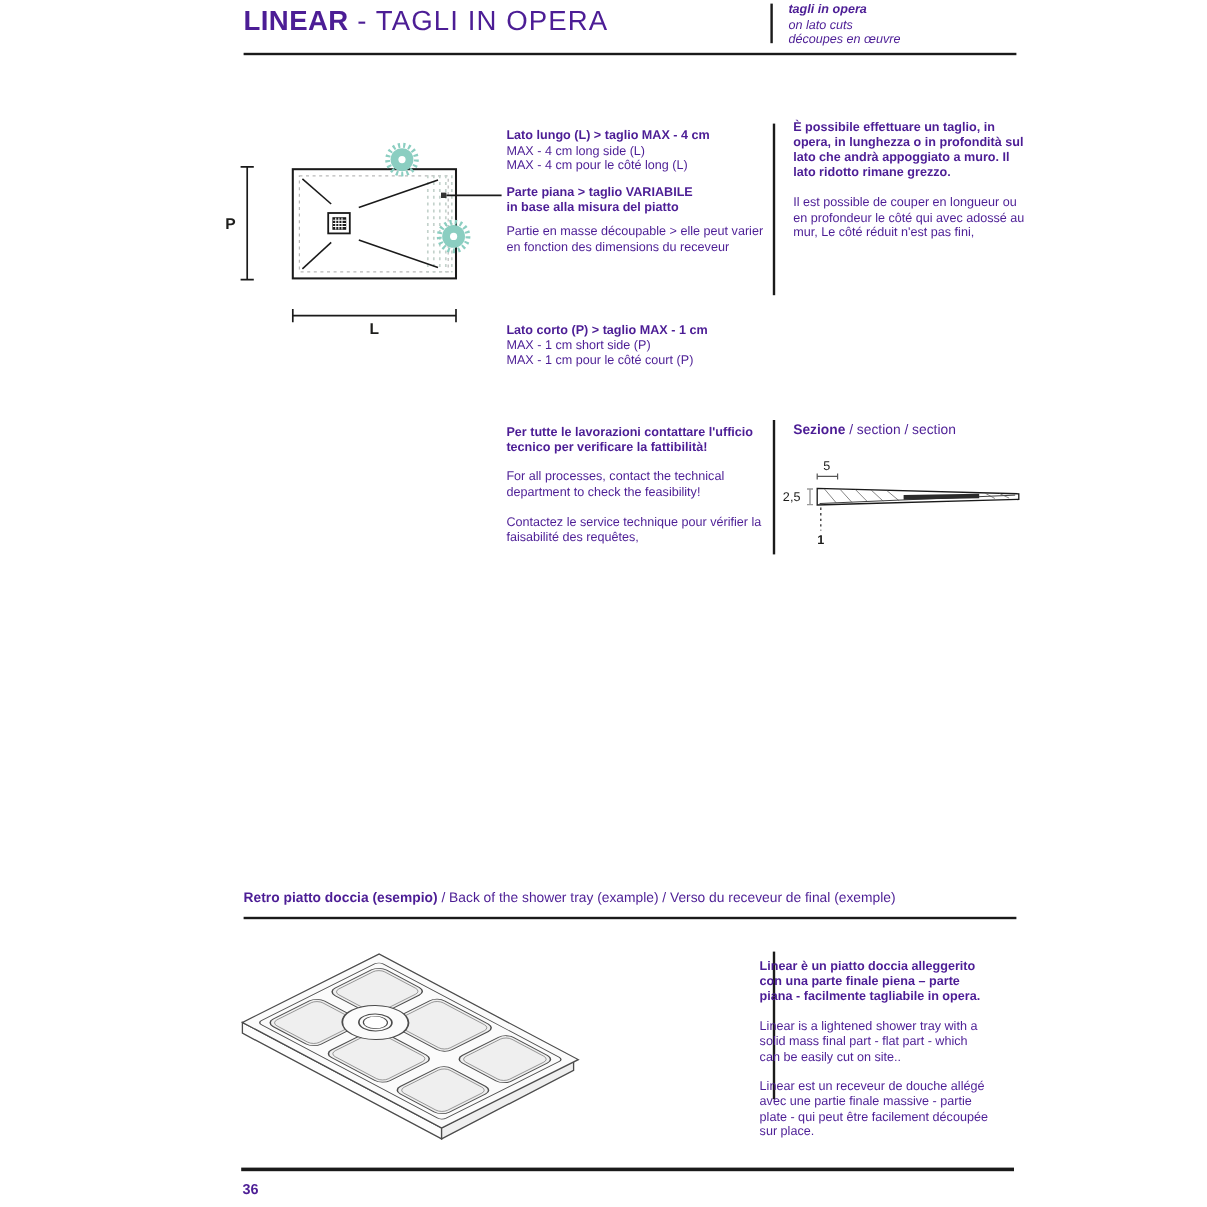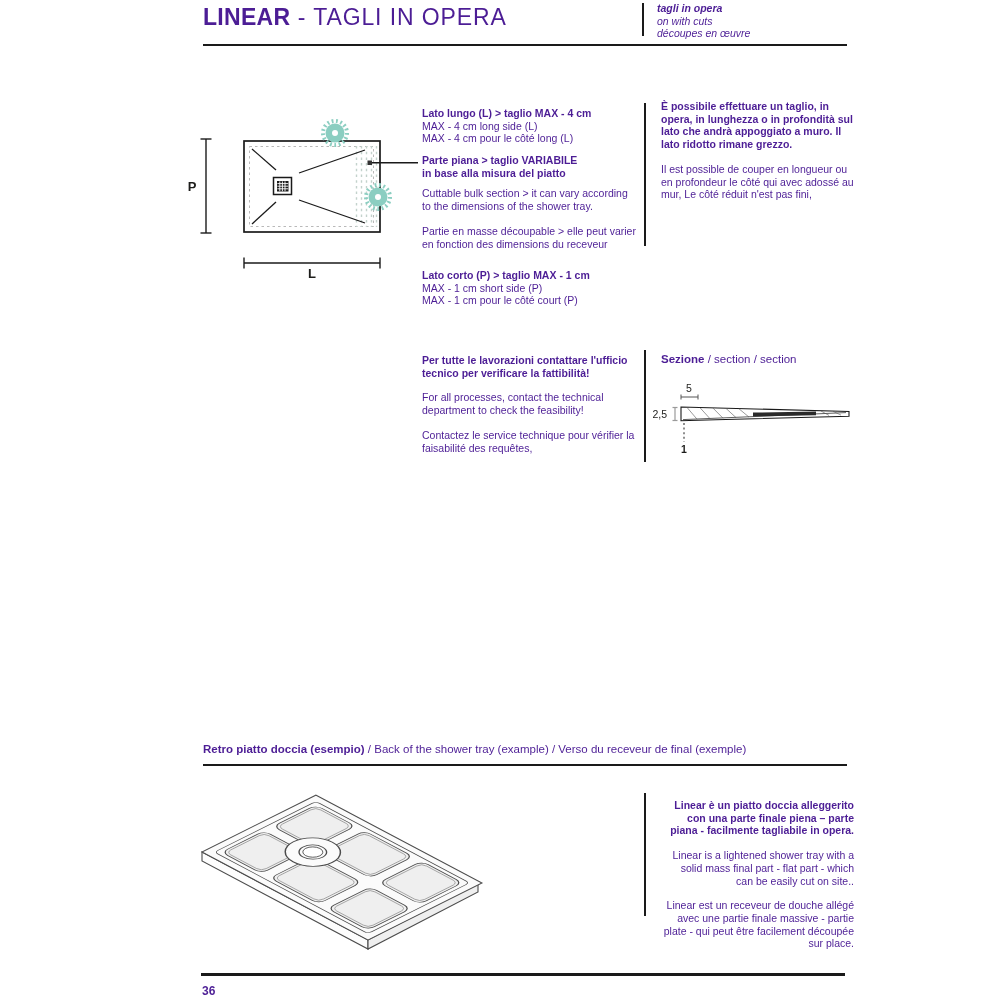--- a/index.html
+++ b/index.html
@@ -24,39 +24,39 @@
   #vdiv3 { top:793px; height:123px; }
   
   .tcol { position:absolute; font-size:10.5px; line-height:12.7px; }
   .tcol p { margin:0 0 12px 0; }
   .b { font-weight:700; }
   #block-long  { left:406px; top:107px; width:215px; }
   #block-flat  { left:406px; top:154px; width:215px; }
   #block-short { left:406px; top:269px; width:215px; }
   #block-feas  { left:406px; top:354px; width:219px; }
   #cut-info    { left:645px; top:100px; width:193px; }
-  #back-info   { left:645px; top:799px; width:193px;text-align:right; }
+  #back-info   { left:617px; top:799px; width:193px; }
   #sezione-title { position:absolute; left:645px; top:353px; font-size:11.5px; }
   #sezione-title .u, #retro-title .u { font-weight:700; text-underline-offset:2px; }
   #retro-title { position:absolute; left:187px; top:743px; font-size:11.5px; }
   #page-num { position:absolute; left:186px; top:984px; font-size:12px; font-weight:700; }
   svg { position:absolute; display:block; }
   svg text { font-family:"Liberation Sans", sans-serif; fill:#1d1d1b; }
 </style>
 </head>
 <body>
 <div class="page">
 
   <div class="title-row">
     <span class="brand">LINEAR</span><span class="title-rest"> - TAGLI IN OPERA</span>
   </div>
   <div class="hdr-divider"></div>
   <div class="hdr-langs">
     <div class="it">tagli in opera</div>
-    <div>on with cuts</div>
+    <div>on lato cuts</div>
     <div>découpes en œuvre</div>
   </div>
   <div class="rule" id="rule-top"></div>
 
   <svg style="left:160px; top:98px;" width="260" height="185" viewBox="160 98 260 185">
 
     <rect x="233.5" y="146.5" width="124" height="80" fill="none" stroke="#b9b9b9" stroke-width="1" stroke-dasharray="2.5,3"></rect>
 
     <g stroke="#c3d2cc" stroke-width="1.4" stroke-dasharray="2.5,3.2">
       <line x1="340.5" y1="146" x2="340.5" y2="227"></line>
@@ -122,21 +122,20 @@
 
   <div class="tcol" id="block-long">
     <div class="b">Lato lungo (L) &gt; taglio MAX - 4 cm</div>
     <div>MAX - 4 cm long side (L)</div>
     <div>MAX - 4 cm pour le côté long (L)</div>
   </div>
 
   <div class="tcol" id="block-flat">
     <div class="b">Parte piana &gt; taglio VARIABILE</div>
     <div class="b" style="margin-bottom:8px;">in base alla misura del piatto</div>
-    <p>Cuttable bulk section &gt; it can vary according to the dimensions of the shower tray.</p>
     <p>Partie en masse découpable &gt; elle peut varier en fonction des dimensions du receveur</p>
   </div>
 
   <div class="tcol" id="block-short">
     <div class="b">Lato corto (P) &gt; taglio MAX - 1 cm</div>
     <div>MAX - 1 cm short side (P)</div>
     <div>MAX - 1 cm pour le côté court (P)</div>
   </div>
 
   <div class="tcol" id="block-feas">

